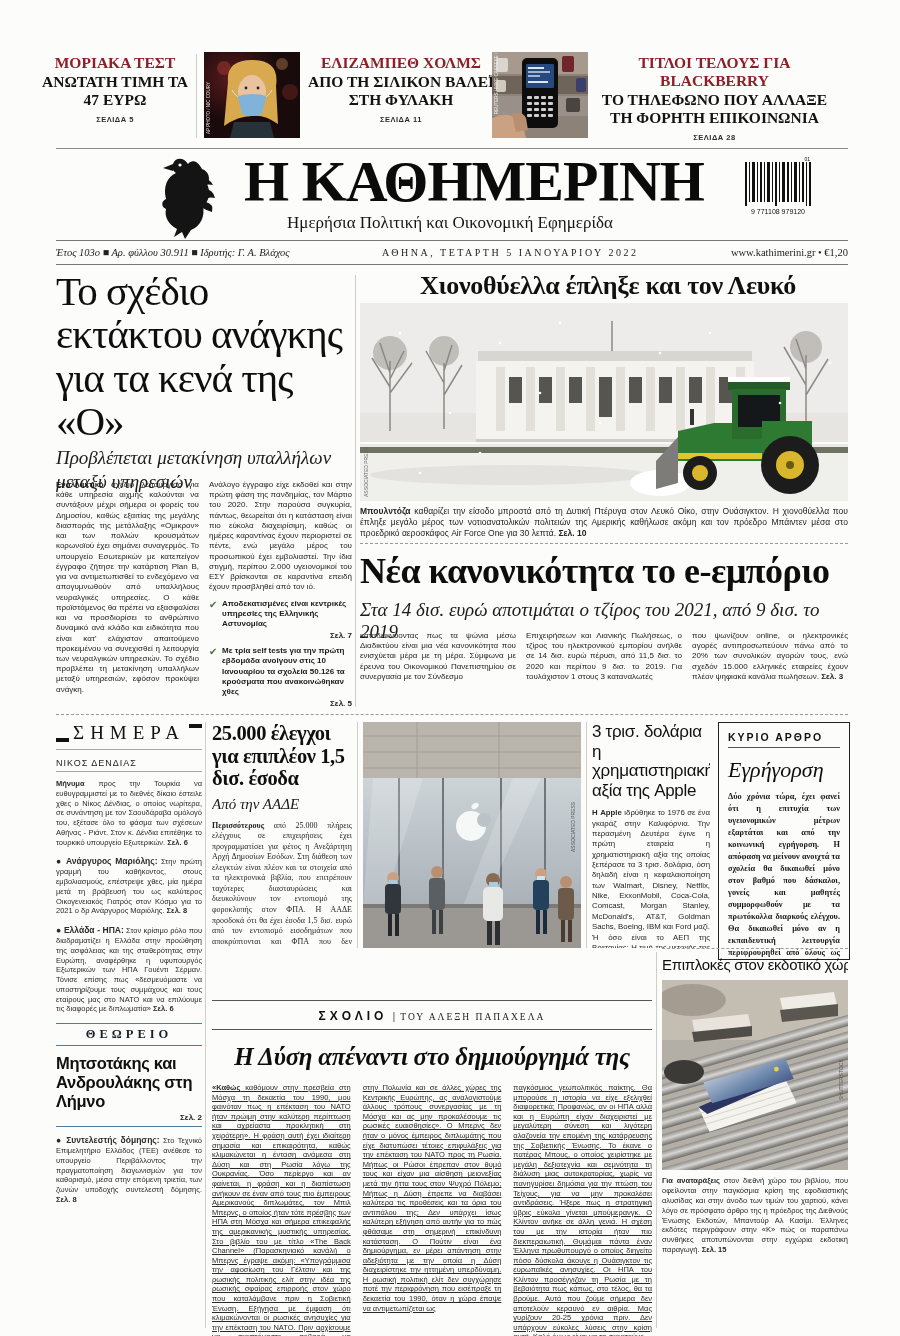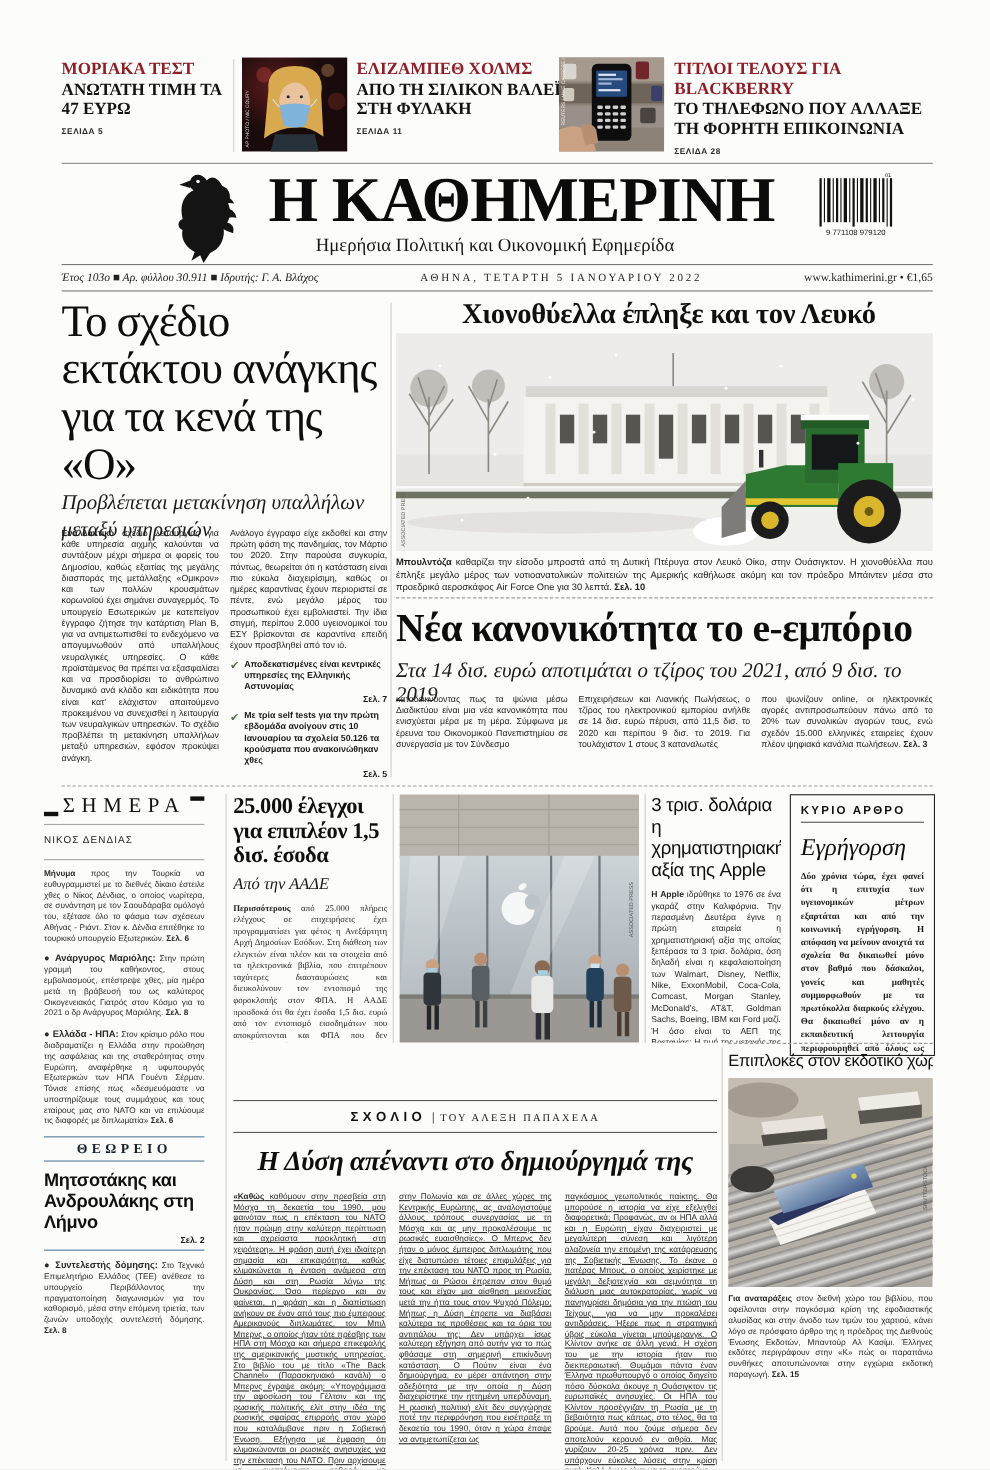--- a/index.html
+++ b/index.html
@@ -42,21 +42,21 @@
   .cols{display:flex;gap:10px;}
   .cols .c{flex:1;}
   
   .sb{overflow:hidden;}
   .sb-head{font-family:"Liberation Serif",serif;font-size:19px;letter-spacing:6px;color:#111;
            display:flex;align-items:center;justify-content:center;}
   .sb-head .bar{width:22px;height:4px;background:#111;}
   .sb-head .bar.l{align-self:flex-end;margin-bottom:2px;margin-right:4px;}
   .sb-head .bar.r{align-self:flex-start;margin-top:2px;margin-left:4px;}
   .sb-rule{border-top:1px solid #a9a7a2;margin:5px 0 8px 0;}
-  .sb-kick{font-size:9px;letter-spacing:1px;color:#222;padding-bottom:13px;border-bottom:1px solid #a9a7a2;margin-bottom:7px;}
+  .sb-kick{font-size:9px;letter-spacing:1px;color:#222;padding-bottom:3px;border-bottom:1px solid #a9a7a2;margin-bottom:7px;}
   .sb-hl{font-weight:700;font-size:16.5px;line-height:1.13;letter-spacing:-.3px;color:#101010;margin-bottom:7px;}
   .sb-item{font-size:7.5px;line-height:1.3;text-align:justify;color:#2a2a2a;margin-bottom:9px;}
   .sb-item b{font-weight:700;}
   .sb-item .lead2{font-weight:700;font-size:8.5px;}
   .theorio{border-top:1px solid #4e7b9e;border-bottom:1px solid #4e7b9e;text-align:center;
            font-family:"Liberation Serif",serif;font-weight:700;font-size:12.5px;letter-spacing:4px;
            padding:3px 0;color:#16222b;margin:4px 0 8px 0;}
   .theorio-t{font-weight:700;font-size:16.5px;line-height:1.15;letter-spacing:-.3px;color:#101010;}
   .theorio-p{text-align:right;font-weight:700;font-size:8px;margin:2px 0 4px 0;}
   .blue-rule{border-top:1px solid #4e7b9e;margin-bottom:8px;}
@@ -86,21 +86,21 @@
   .pub-cap{font-size:7.5px;line-height:1.32;text-align:justify;color:#262626;}
   .pub-cap b{font-weight:700;}
   .pg-bold{font-weight:700;}
   svg{display:block;}
 </style>
 </head>
 <body>
 
 <div class="page">
 
-  <div class="abs" style="top:50px;left:56px;width:792px;height:96px;">
+  <div class="abs" style="top:50px;left:40px;width:792px;height:96px;text-align:center;">
     <div class="teaser abs" style="left:0;top:4px;width:150px;">
       <div class="kick">ΜΟΡΙΑΚΑ ΤΕΣΤ</div>
       <div class="ttl">ΑΝΩΤΑΤΗ ΤΙΜΗ ΤΑ 47 ΕΥΡΩ</div>
       <div class="pg">ΣΕΛΙΔΑ 5</div>
     </div>
     <div class="vr" style="left:156px;top:4px;height:84px;"></div>
     <div class="tphoto abs" style="left:164px;top:2px;width:96px;height:86px;">
       <svg viewBox="0 0 96 86" width="96" height="86" preserveAspectRatio="none">
         <defs>
             <radialGradient id="hbg" cx="30%" cy="30%">
@@ -208,21 +208,21 @@
       </g>
       <text x="34" y="58" text-anchor="middle" font-size="7" font-family="Liberation Sans" fill="#111">9 771108 979120</text>
       <text x="66" y="4.5" text-anchor="end" font-size="5" font-family="Liberation Sans" fill="#111">01</text>
     </svg>
   </div>
   <div class="mast-sub abs" style="top:213px;left:150px;width:600px;">Ημερήσια Πολιτική και Οικονομική Εφημερίδα</div>
 
   <div class="dateline">
     <span class="l">Έτος 103ο ■ Αρ. φύλλου 30.911 ■ Ιδρυτής: Γ. Α. Βλάχος</span>
     <span class="c">ΑΘΗΝΑ, ΤΕΤΑΡΤΗ 5 ΙΑΝΟΥΑΡΙΟΥ 2022</span>
-    <span>www.kathimerini.gr • €1,65</span>
+    <span>www.kathimerini.gr • €1,20</span>
   </div>
 
   <div class="lead-hl abs" style="top:270px;left:56px;width:300px;">Το σχέδιο εκτάκτου ανάγκης για τα κενά της «Ο»</div>
   <div class="lead-sub abs" style="top:446px;left:56px;width:296px;">Προβλέπεται μετακίνηση υπαλλήλων μεταξύ υπηρεσιών</div>
   <div class="abs" style="top:480px;left:56px;width:296px;height:228px;display:flex;gap:10px;overflow:hidden;">
     <div class="bodytxt" style="width:143px;">
       <b>Εναλλακτικό</b><span> σχέδιο λειτουργίας για κάθε υπηρεσία αιχμής καλούνται να συντάξουν μέχρι σήμερα οι φορείς του Δημοσίου, καθώς εξαιτίας της μεγάλης διασποράς της μετάλλαξης «Ομικρον» και των πολλών κρουσμάτων κορωνοϊού έχει σημάνει συναγερμός. Το υπουργείο Εσωτερικών με κατεπείγον έγγραφο ζήτησε την κατάρτιση Plan B, για να αντιμετωπισθεί το ενδεχόμενο να απογυμνωθούν από υπαλλήλους νευραλγικές υπηρεσίες. Ο κάθε προϊστάμενος θα πρέπει να εξασφαλίσει και να προσδιορίσει το ανθρώπινο δυναμικό ανά κλάδο και ειδικότητα που είναι κατ' ελάχιστον απαιτούμενο προκειμένου να συνεχισθεί η λειτουργία των νευραλγικών υπηρεσιών. Το σχέδιο προβλέπει τη μετακίνηση υπαλλήλων μεταξύ υπηρεσιών, εφόσον προκύψει ανάγκη.</span>
     </div>
     <div style="width:143px;">
       <div class="bodytxt">Ανάλογο έγγραφο είχε εκδοθεί και στην πρώτη φάση της πανδημίας, τον Μάρτιο του 2020. Στην παρούσα συγκυρία, πάντως, θεωρείται ότι η κατάσταση είναι πιο εύκολα διαχειρίσιμη, καθώς οι ημέρες καραντίνας έχουν περιοριστεί σε πέντε, ενώ μεγάλο μέρος του προσωπικού έχει εμβολιαστεί. Την ίδια στιγμή, περίπου 2.000 υγειονομικοί του ΕΣΥ βρίσκονται σε καραντίνα επειδή έχουν προσβληθεί από τον ιό.</div>
@@ -325,21 +325,21 @@
 
   <div class="ecom-hl abs" style="top:550px;left:360px;width:488px;">Νέα κανονικότητα το e-εμπόριο</div>
   <div class="ecom-sub abs" style="top:599px;left:360px;width:488px;">Στα 14 δισ. ευρώ αποτιμάται ο τζίρος του 2021, από 9 δισ. το 2019</div>
   <div class="abs cols" style="top:631px;left:360px;width:488px;height:80px;overflow:hidden;">
     <div class="c bodytxt">καταδεικνύοντας πως τα ψώνια μέσω Διαδικτύου είναι μια νέα κανονικότητα που ενισχύεται μέρα με τη μέρα. Σύμφωνα με έρευνα του Οικονομικού Πανεπιστημίου σε συνεργασία με τον Σύνδεσμο</div>
     <div class="c bodytxt">Επιχειρήσεων και Λιανικής Πωλήσεως, ο τζίρος του ηλεκτρονικού εμπορίου ανήλθε σε 14 δισ. ευρώ πέρυσι, από 11,5 δισ. το 2020 και περίπου 9 δισ. το 2019. Για τουλάχιστον 1 στους 3 καταναλωτές</div>
     <div class="c bodytxt"><span>που ψωνίζουν online, οι ηλεκτρονικές αγορές αντιπροσωπεύουν πάνω από το 20% των συνολικών αγορών τους, ενώ σχεδόν 15.000 ελληνικές εταιρείες έχουν πλέον ψηφιακά κανάλια πωλήσεων. </span><span class="pg-bold">Σελ. 3</span></div>
   </div>
   <div class="hr-dashed" style="top:714px;left:56px;width:792px;"></div>
 
-  <div class="sb abs" style="top:722px;left:40px;width:146px;height:608px;">
+  <div class="sb abs" style="top:722px;left:56px;width:146px;height:608px;">
     <div class="sb-head">
       <span class="bar l"></span>
       <span>ΣΗΜΕΡΑ</span>
       <span class="bar r"></span>
     </div>
     <div class="sb-rule"></div>
     <div class="sb-kick">ΝΙΚΟΣ ΔΕΝΔΙΑΣ</div>
     <div class="sb-item"><b>Μήνυμα</b><span> προς την Τουρκία να ευθυγραμμιστεί με το διεθνές δίκαιο έστειλε χθες ο Νίκος Δένδιας, ο οποίος νωρίτερα, σε συνάντηση με τον Σαουδάραβα ομόλογό του, εξέτασε όλο το φάσμα των σχέσεων Αθήνας - Ριάντ. Στον κ. Δένδια επιτέθηκε το τουρκικό υπουργείο Εξωτερικών. </span><b>Σελ. 6</b></div>
     <div class="sb-item"><span class="lead2">● Ανάργυρος Μαριόλης:</span><span> Στην πρώτη γραμμή του καθήκοντος, στους εμβολιασμούς, επέστρεψε χθες, μία ημέρα μετά τη βράβευσή του ως καλύτερος Οικογενειακός Γιατρός στον Κόσμο για το 2021 ο δρ Ανάργυρος Μαριόλης. </span><b>Σελ. 8</b></div>
     <div class="sb-item"><span class="lead2">● Ελλάδα - ΗΠΑ:</span><span> Στον κρίσιμο ρόλο που διαδραματίζει η Ελλάδα στην προώθηση της ασφάλειας και της σταθερότητας στην Ευρώπη, αναφέρθηκε η υφυπουργός Εξωτερικών των ΗΠΑ Γουέντι Σέρμαν. Τόνισε επίσης πως «δεσμευόμαστε να υποστηρίζουμε τους συμμάχους και τους εταίρους μας στο ΝΑΤΟ και να επιλύουμε τις διαφορές με διπλωματία» </span><b>Σελ. 6</b></div>

